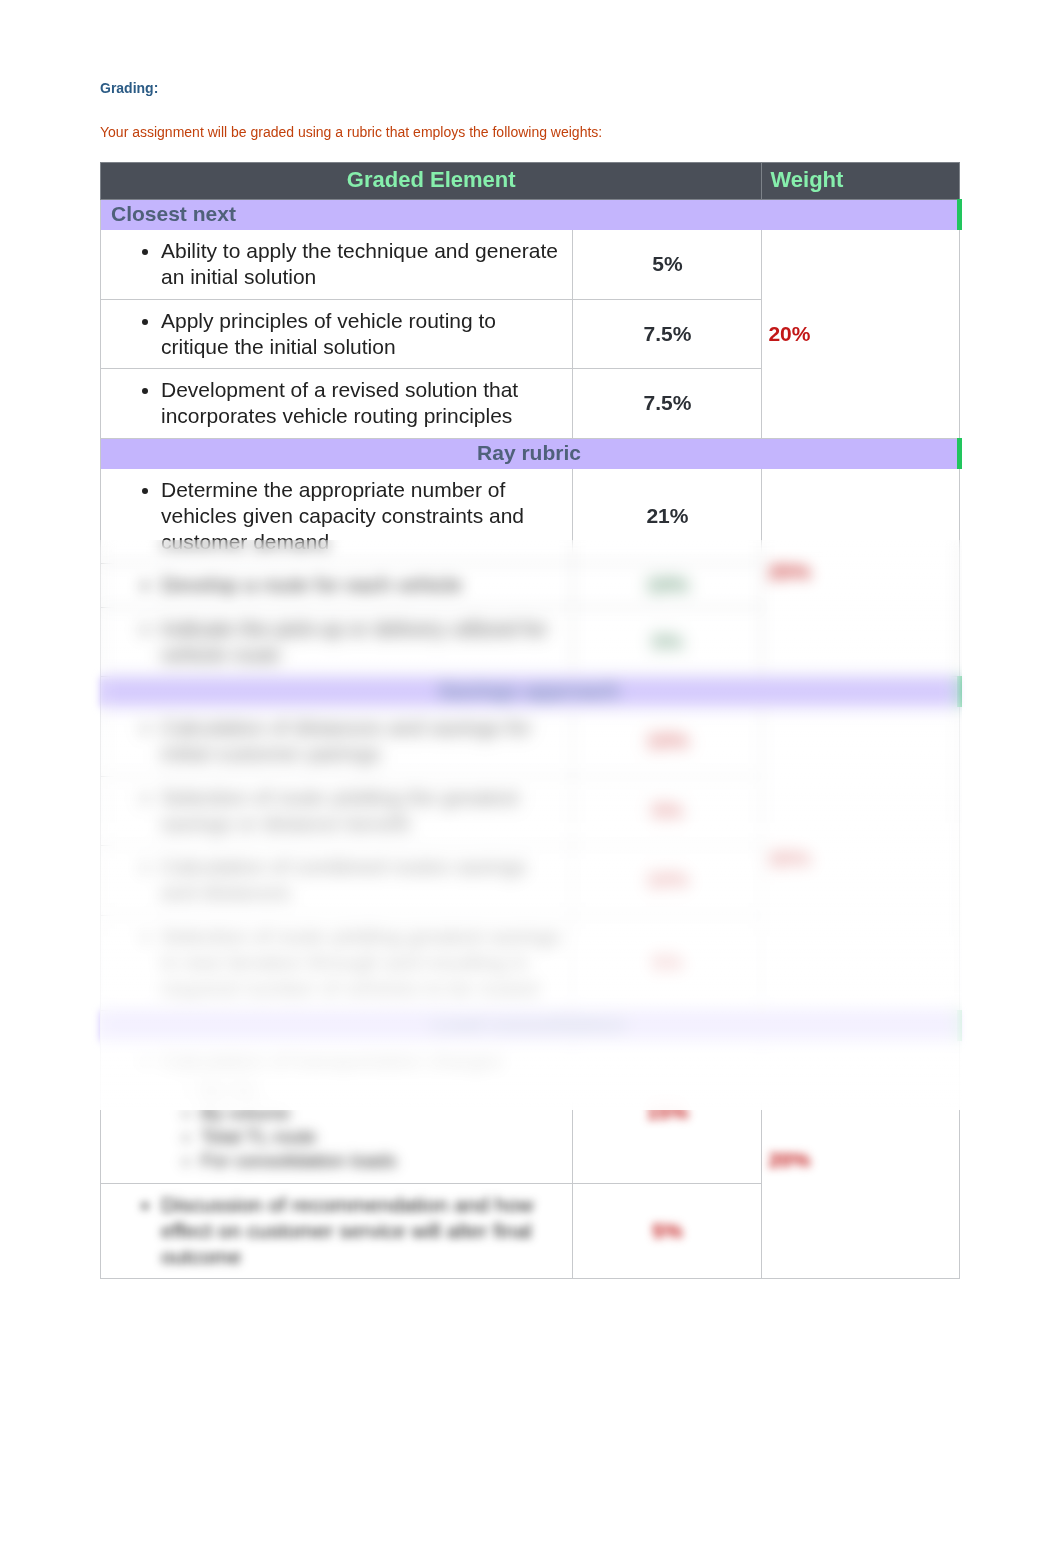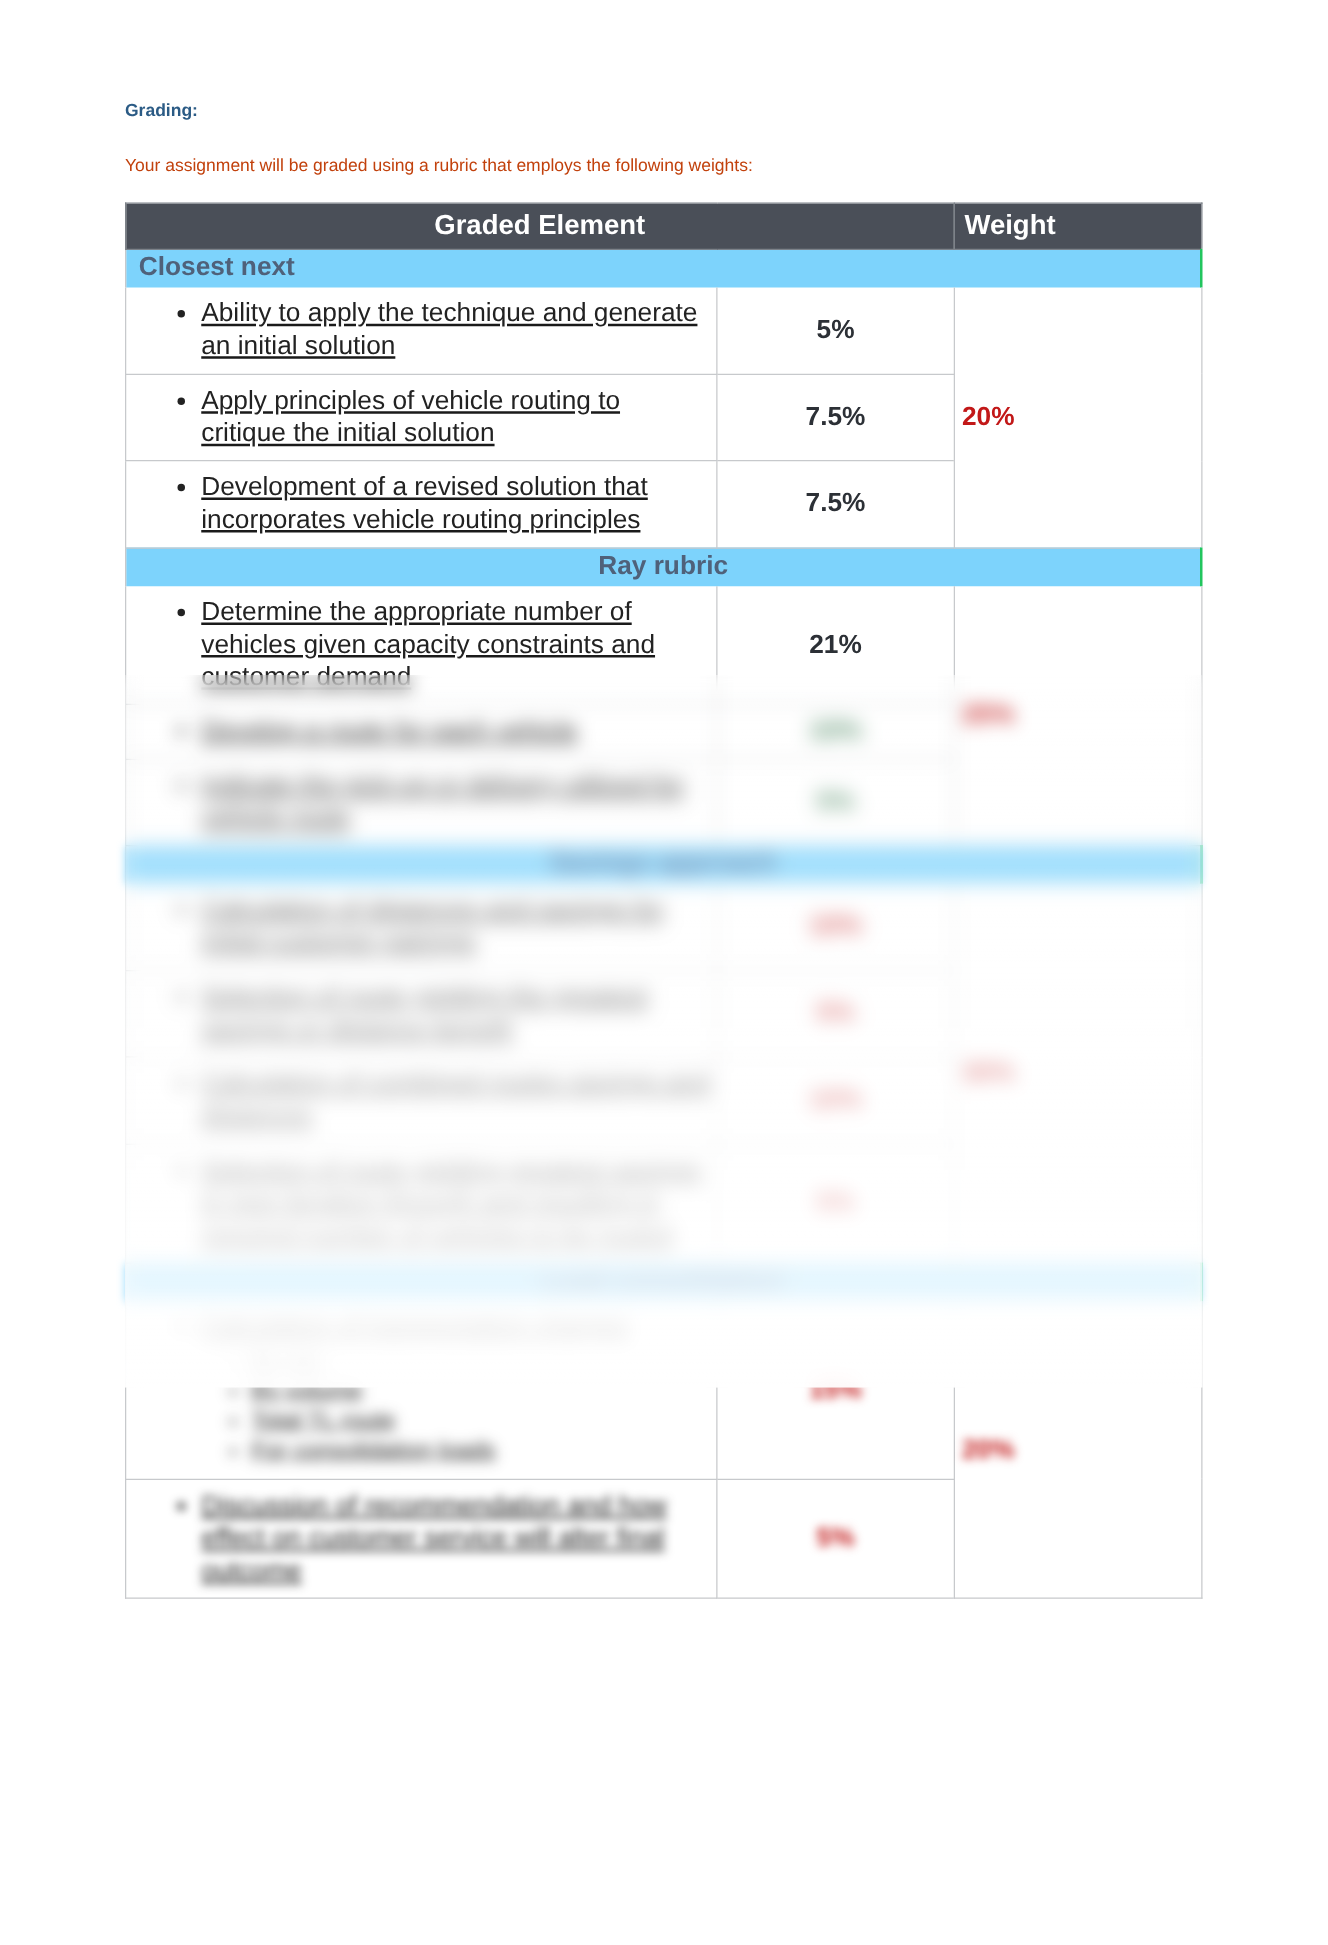--- a/index.html
+++ b/index.html
@@ -28,52 +28,51 @@
     table {
       border-collapse: collapse;
       width: 100%;
       table-layout: fixed;
     }
     table td, table th {
       vertical-align: middle;
     }
     .thead-row {
       background: #4a4f58;
-      color: #ffffff;
+      color: #86efac;
       font-size: 22px;
       font-weight: bold;
     }
     .thead-row td {
       padding: 4px 8px 6px 8px;
       border: 1px solid #7d8289;
     }
     .thead-row td:first-child {
       text-align: center;
     }
     .thead-row td:last-child {
     }
     .section-row td {
-      background: #7dd3fc;
+      background: #c4b5fd;
       color: #4f617a;
       font-weight: bold;
       font-size: 21px;
       text-align: center;
       padding: 2px 0 4px 0;
       border-left: 1px solid #c7c9cc;
-      border-right: 2px solid #22c55e;
+      border-right: 5px solid #22c55e;
     }
     .section-left {
       text-align: left !important;
       padding-left: 10px !important;
     }
     ul.bullets {
       margin: 0;
       padding: 0 6px 0 60px;
       list-style: disc;
-      text-decoration: underline;
     }
     ul.bullets li {
       font-size: 21px;
       line-height: 1.25;
       color: #222;
       padding: 4px 0;
     }
     td.item-cell {
       border-left: 1px solid #c7c9cc;
       border-right: 1px solid #c7c9cc;

